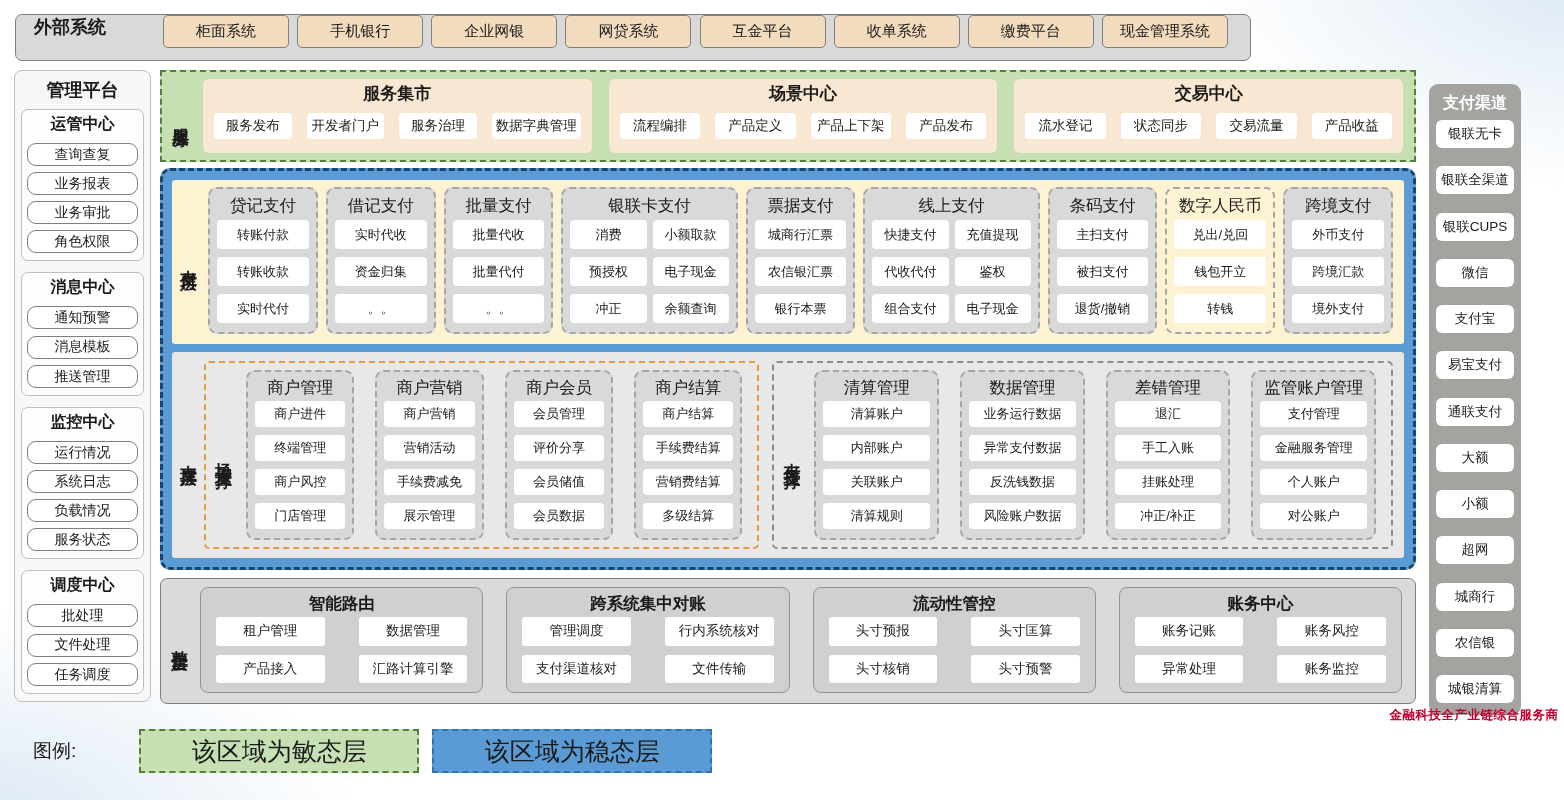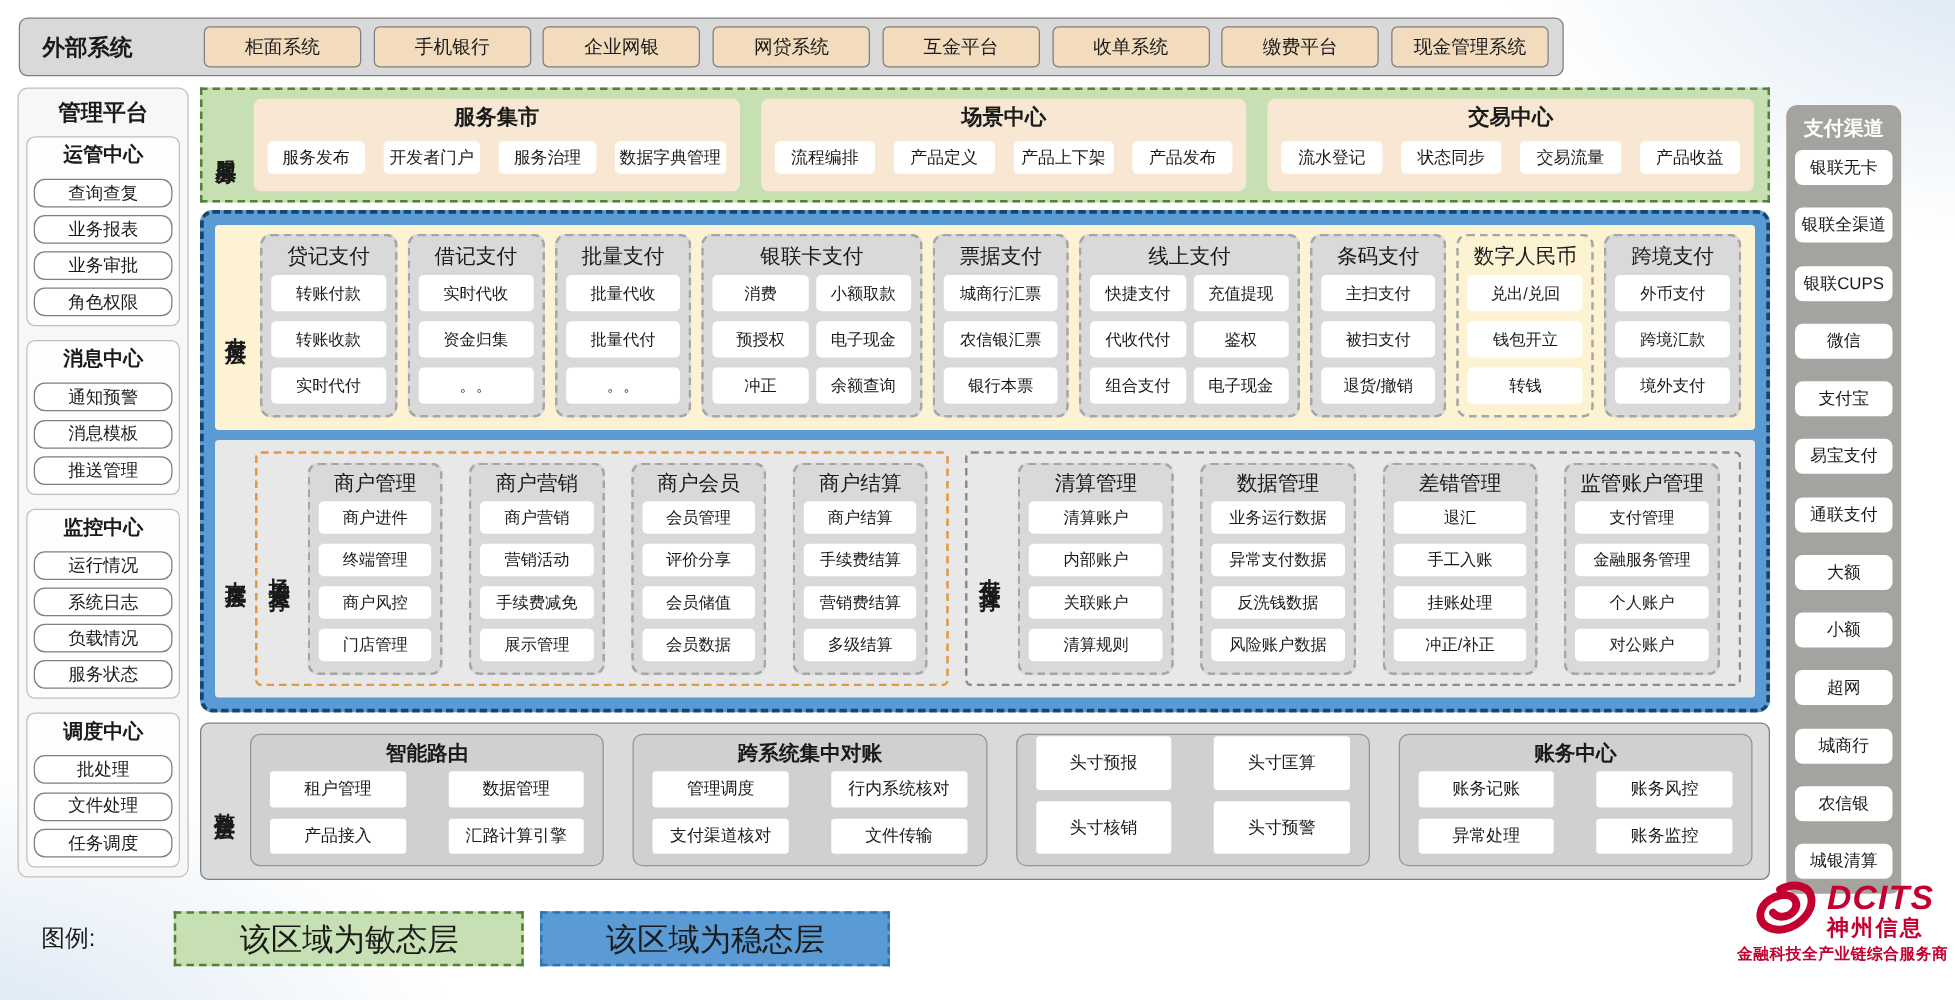--- a/index.html
+++ b/index.html
@@ -8,21 +8,21 @@
   .page{position:relative;width:1564px;height:800px;overflow:hidden;
     background:
       radial-gradient(900px 520px at 103% -6%, #d7e5f3 0%, rgba(255,255,255,0) 46%),
       radial-gradient(900px 520px at -3% 106%, #d7e5f3 0%, rgba(255,255,255,0) 46%),
       #ffffff;}
   .vlabel{writing-mode:vertical-lr;text-orientation:upright;font-weight:bold;
     display:flex;align-items:center;justify-content:center;letter-spacing:3px;}
 
   
   .topbar{position:absolute;left:15px;top:14px;width:1236px;height:47px;background:#d9d9d9;
-    border:1px solid #7f7f7f;border-radius:7px;display:flex;align-items:center;padding:0 11px 0 18px;}
+    border:1px solid #7f7f7f;border-radius:7px;display:flex;align-items:flex-start;padding:0 22px 0 18px;}
   .topbar-label{font-weight:bold;font-size:18px;flex:0 0 auto;}
   .topbar-list{flex:1;display:flex;justify-content:space-between;align-items:center;margin-left:57px;}
   .chip{width:126px;height:33px;background:#f2dcbd;border:1px solid #7f7f7f;border-radius:5px;
     display:flex;align-items:center;justify-content:center;font-size:15px;white-space:nowrap;}
 
   
   .left-sidebar{position:absolute;left:14px;top:70px;width:137px;height:632px;background:#f7f7f7;
     border:1px solid #bfbfbf;border-radius:8px;padding:4px 6px 7px;display:flex;flex-direction:column;}
   .mgmt-title{font-weight:bold;font-size:18px;text-align:center;padding:3px 0 7px;flex:0 0 auto;}
   .mgroups{flex:1;display:flex;flex-direction:column;gap:11px;}
@@ -387,20 +387,21 @@
           <div class="ipanel">
             <div class="ipanel-title">跨系统集中对账</div>
             <div class="ipanel-grid">
               <div class="iitem">管理调度</div>
               <div class="iitem">行内系统核对</div>
               <div class="iitem">支付渠道核对</div>
               <div class="iitem">文件传输</div>
             </div>
           </div>
           <div class="ipanel">
+            <div class="ipanel-title">流动性管控</div>
             <div class="ipanel-grid">
               <div class="iitem">头寸预报</div>
               <div class="iitem">头寸匡算</div>
               <div class="iitem">头寸核销</div>
               <div class="iitem">头寸预警</div>
             </div>
           </div>
           <div class="ipanel">
             <div class="ipanel-title">账务中心</div>
             <div class="ipanel-grid">
@@ -436,27 +437,16 @@
 
   <div class="legend">
     <div class="legend-label">图例:</div>
     <div class="legend-items">
         <div class="lbox agile">该区域为敏态层</div>
         <div class="lbox stable">该区域为稳态层</div>
       </div>
   </div>
 
   <div class="logo">
-    <div class="logo-top">
-      <svg class="logo-swirl" width="58" height="48" viewBox="0 0 60 48">
-        <g transform="rotate(-20 30 24)">
-          <path d="M30 6 C44 4 54 12 52 21 C50 32 36 40 22 38 C10 36 4 27 8 19 C12 11 24 8 33 12 C40 15 41 23 34 27 C28 30 20 28 18 22" fill="none" stroke="#c3002f" stroke-width="6.5" stroke-linecap="round"></path>
-        </g>
-      </svg>
-      <div class="logo-texts">
-        <div class="logo-brand">DCITS</div>
-        <div class="logo-company">神州信息</div>
-      </div>
-    </div>
     <div class="logo-tagline">金融科技全产业链综合服务商</div>
   </div>
 
 </div>
 
 </body></html>

